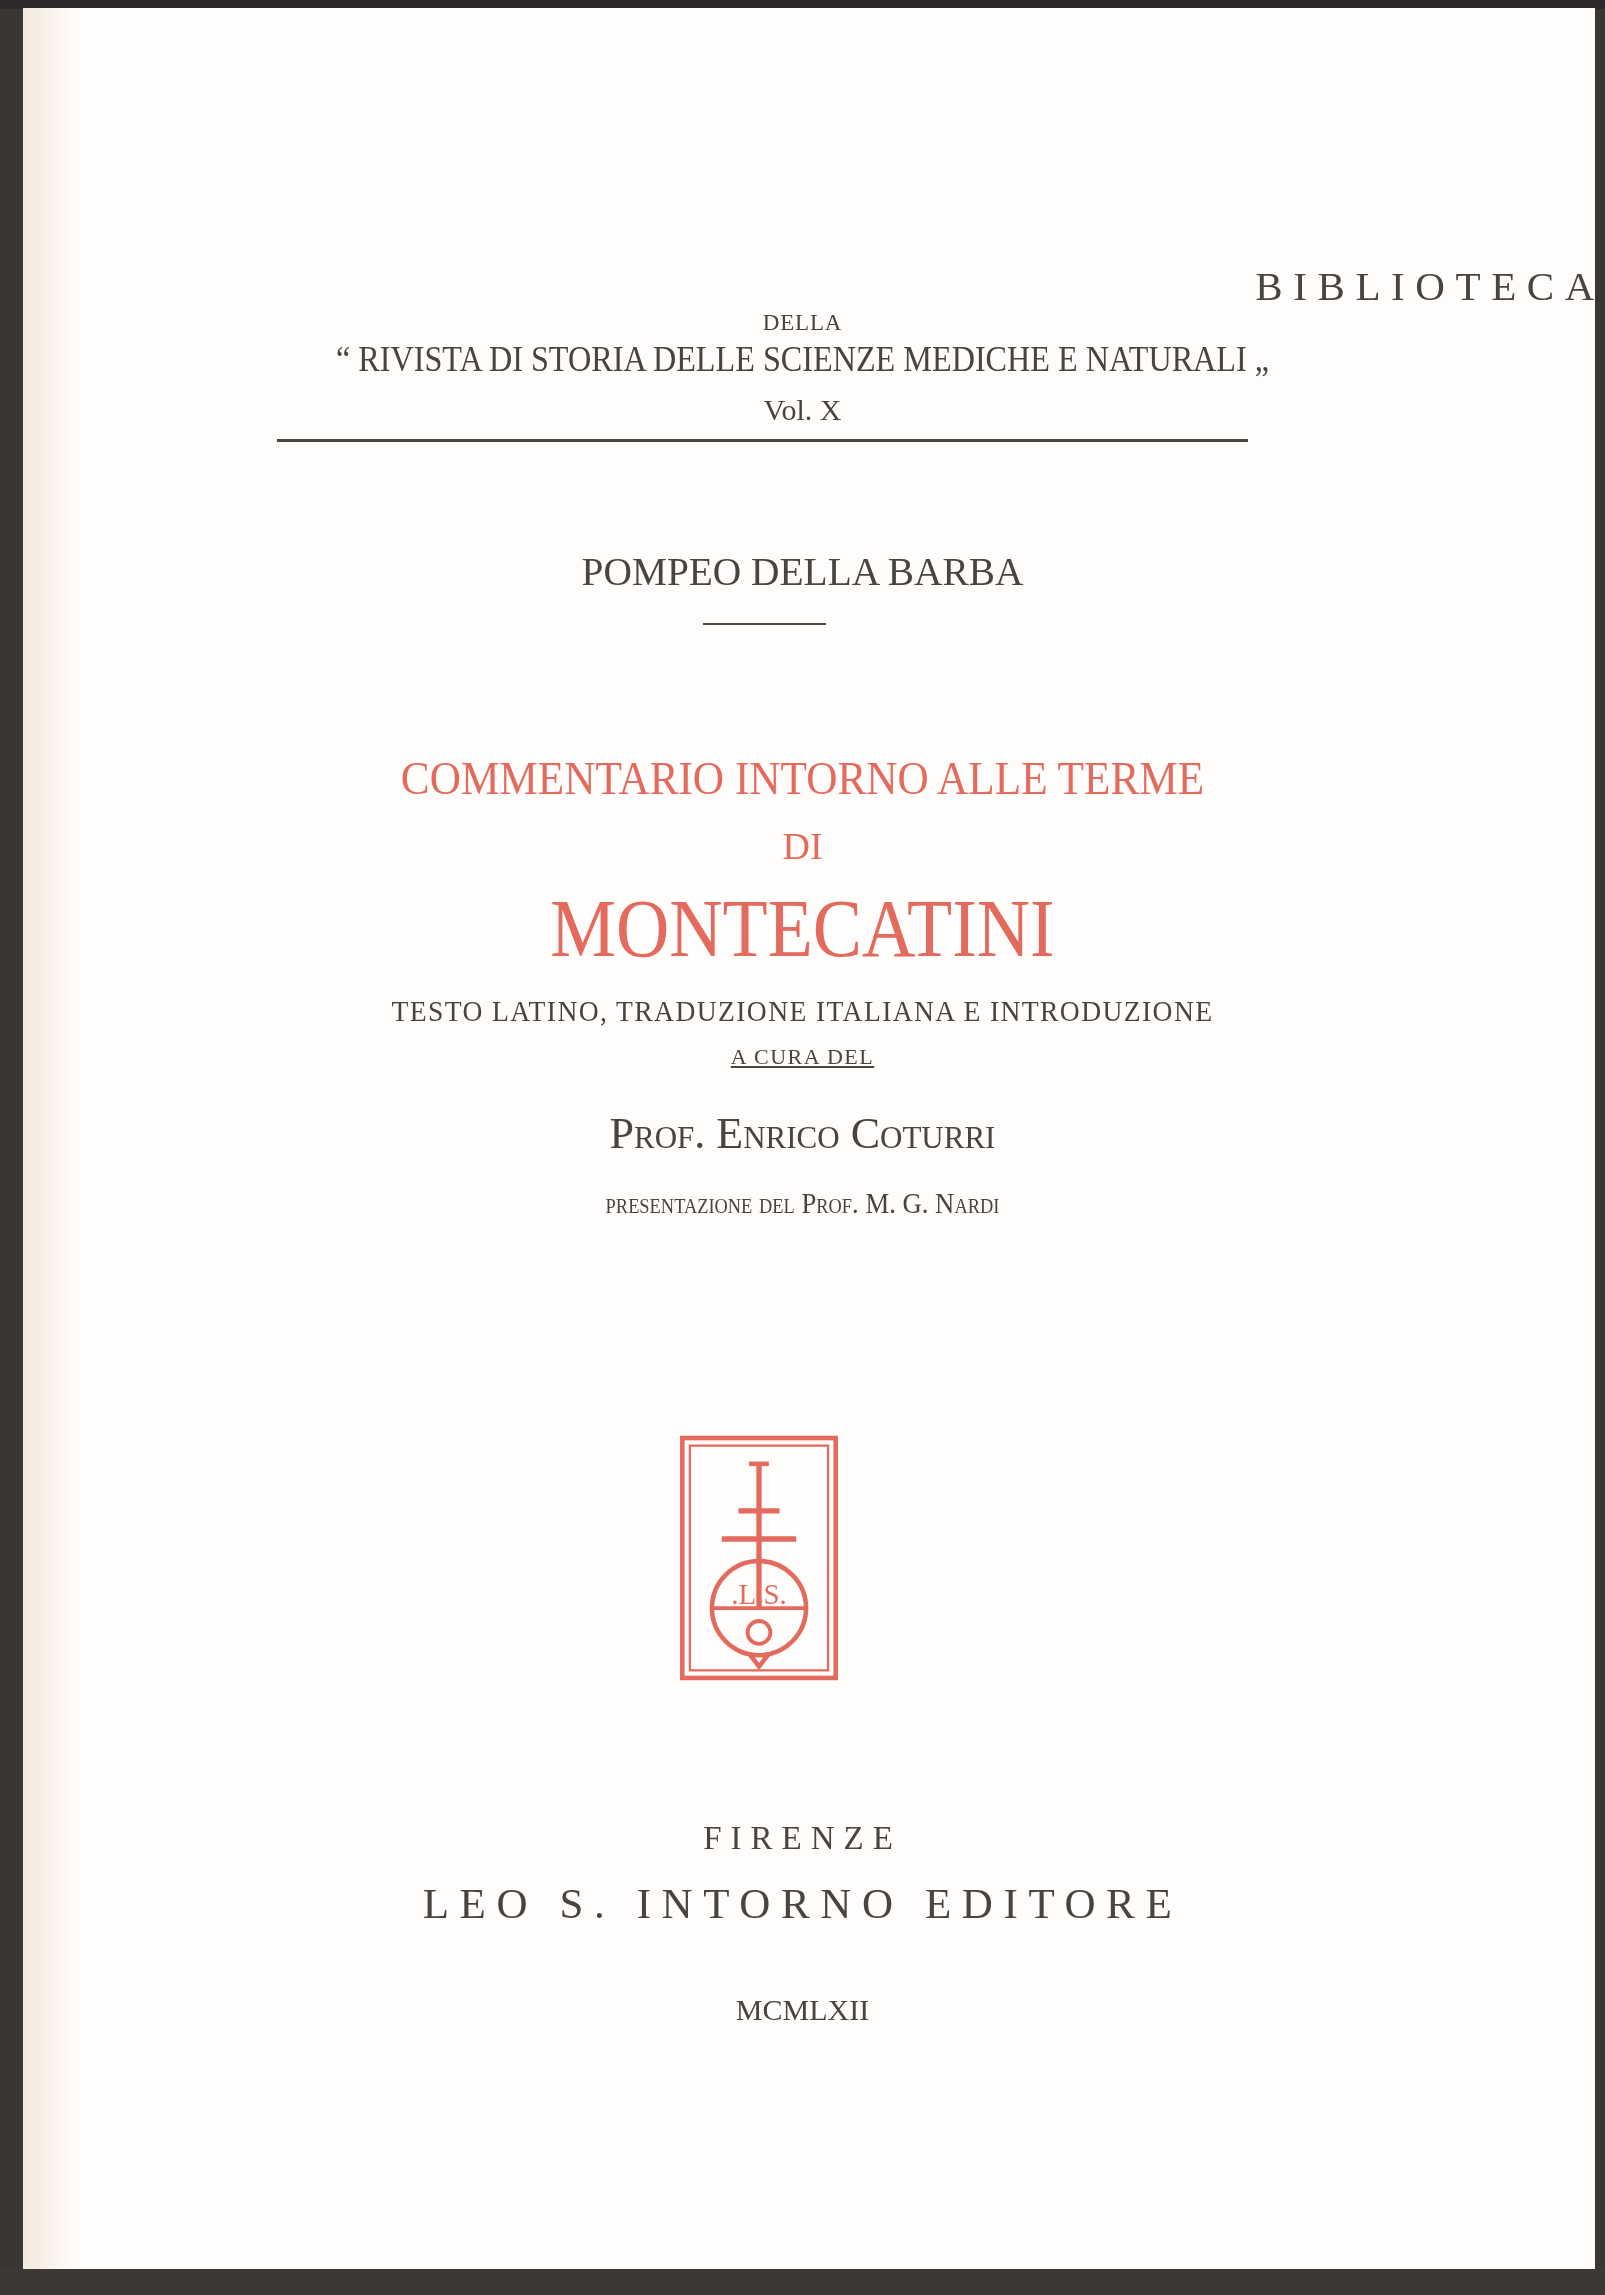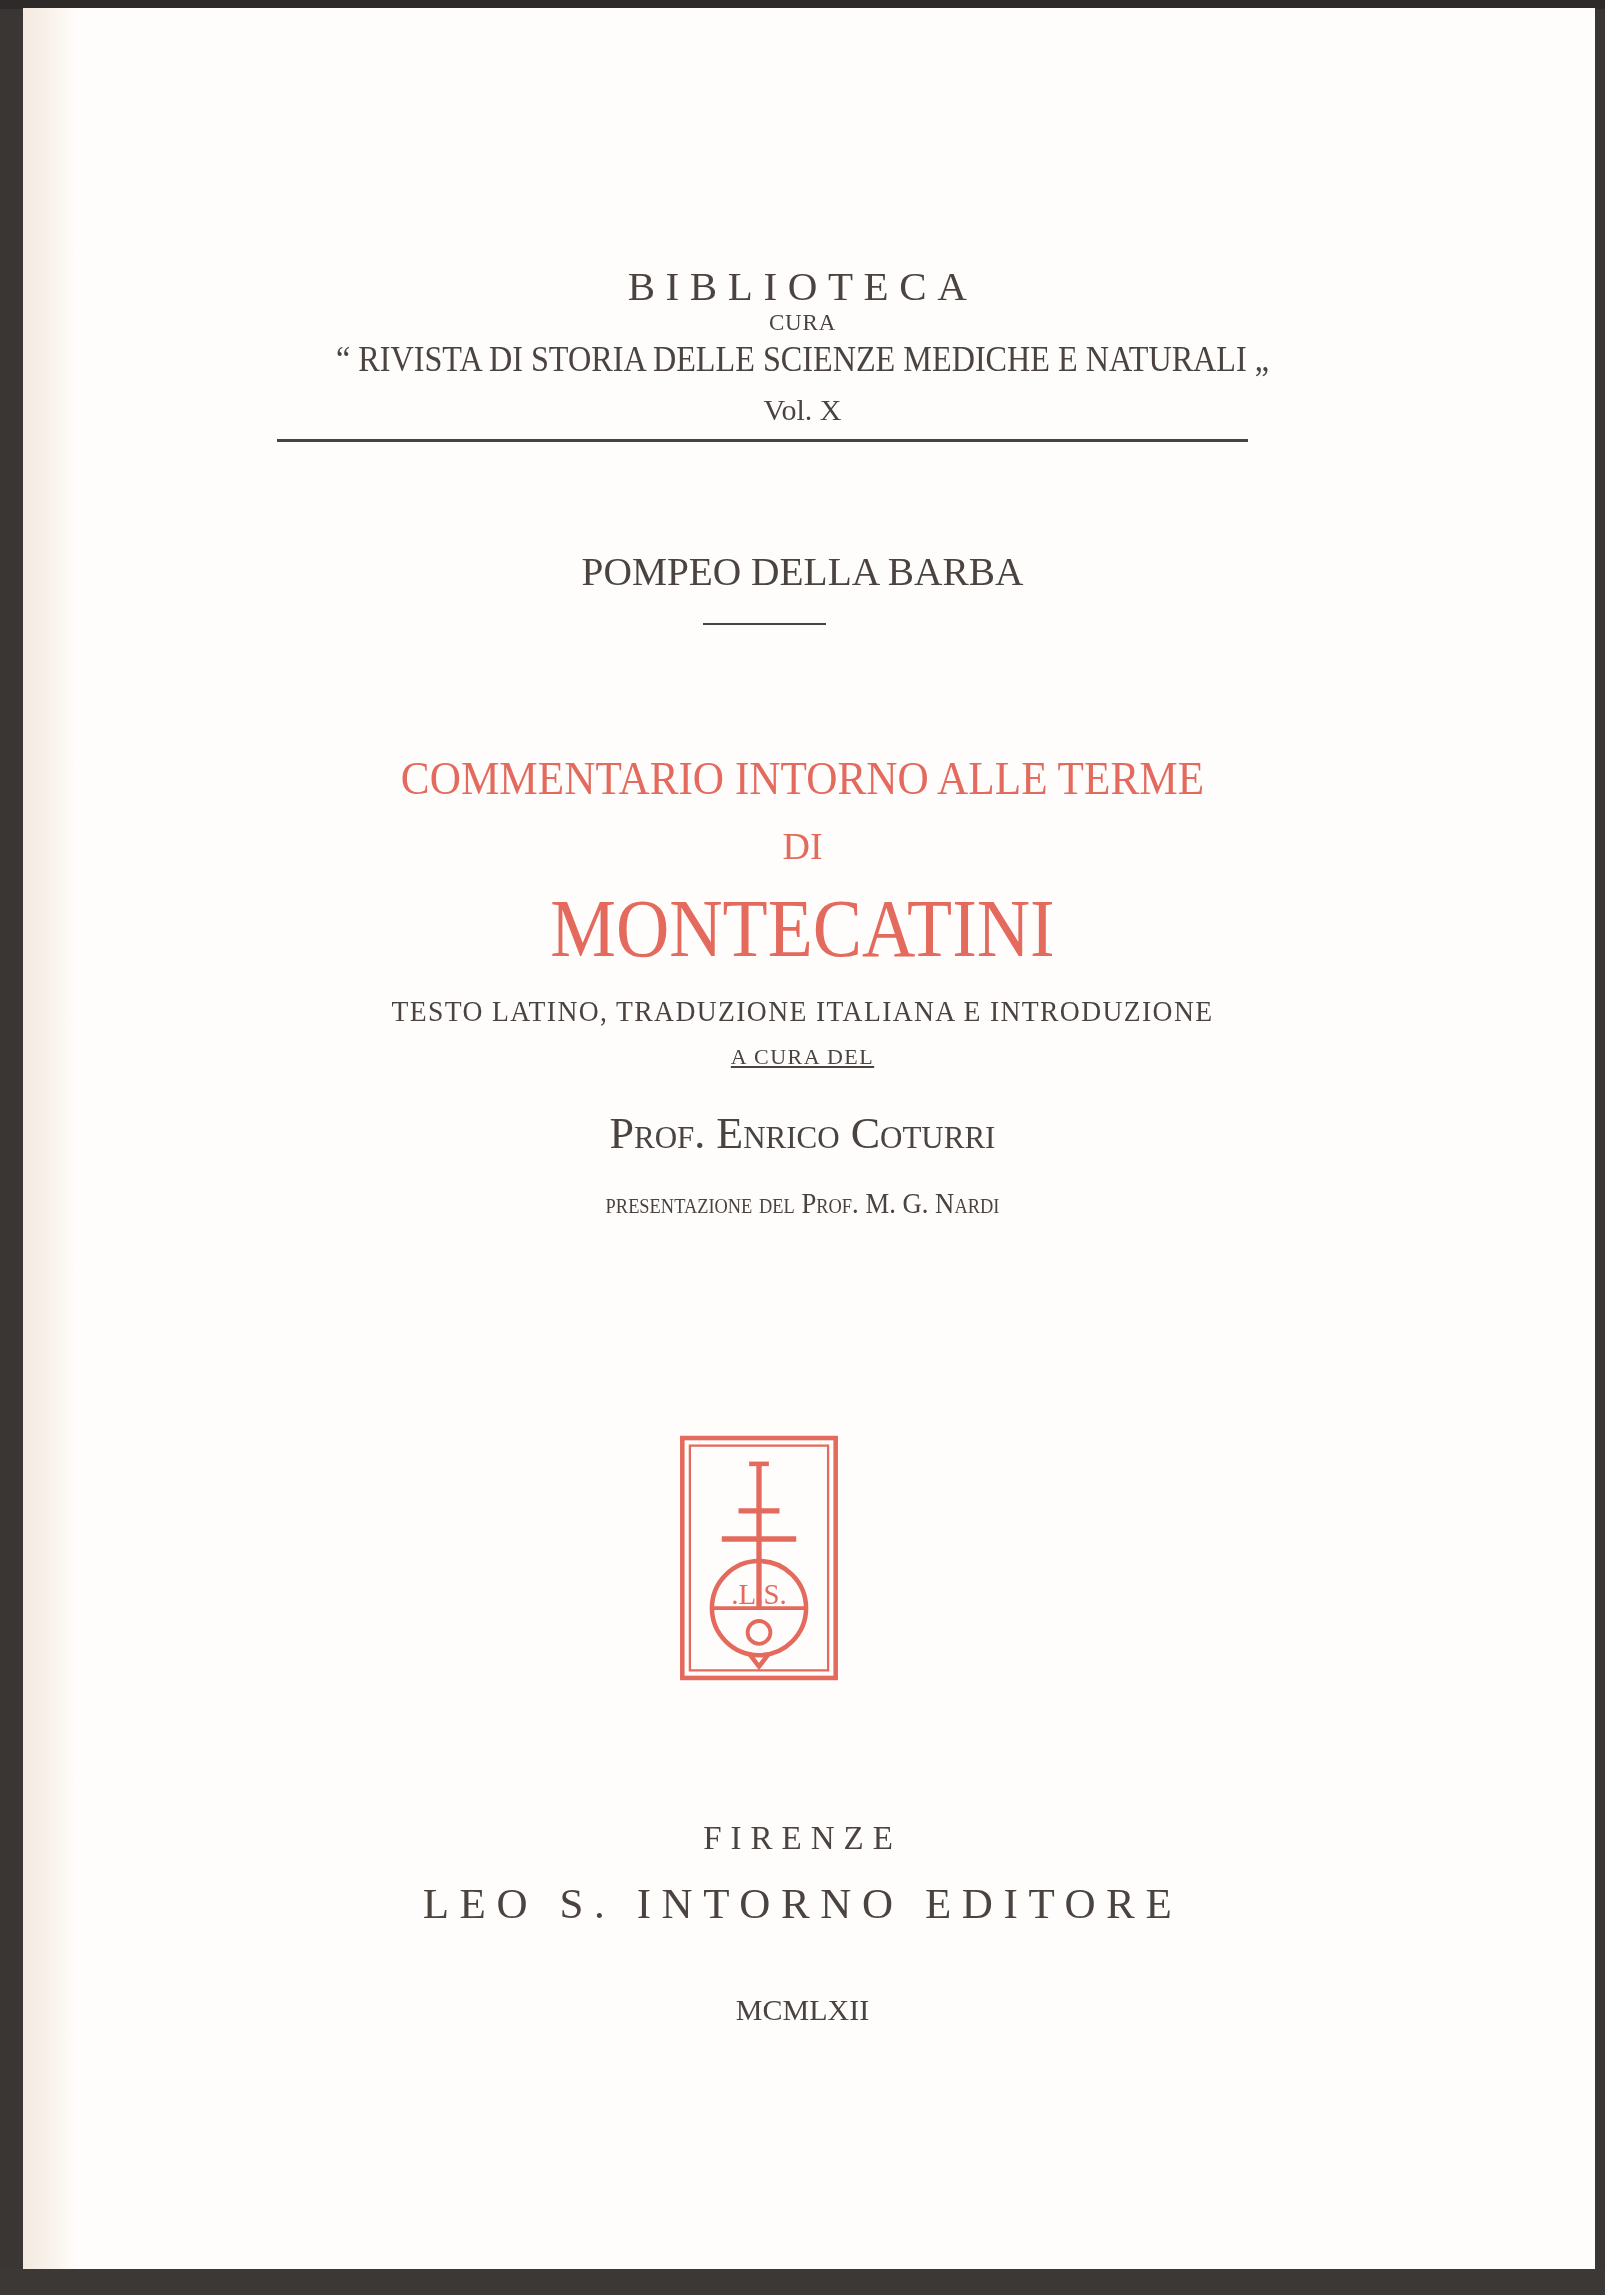--- a/index.html
+++ b/index.html
@@ -21,21 +21,21 @@
     background:linear-gradient(to right,#f3e9df,#fbf6f0 70%,rgba(254,253,251,0));
   }
   .top-edge { position:absolute; left:0; top:0; width:1605px; height:9px; background:#2d2a29; }
   .bottom-edge { position:absolute; left:0; bottom:0; width:1605px; height:26px; background:#3c3836; }
 
   .line { position:absolute; left:0; width:1605px; text-align:center; white-space:nowrap; }
   .ink { color:#4a4340; }
   .red { color:#e36a5c; }
   .rule { position:absolute; background:#4a4340; }
 
-  .series-title { top:262px; font-size:41px; letter-spacing:10.6px; }
+  .series-title { top:262px; font-size:41px; letter-spacing:10.6px;text-align:right; }
   .series-della { top:310px; font-size:23px; letter-spacing:0.8px; }
   .series-rivista { top:340px; font-size:35px; transform:scaleX(0.92); }
   .series-vol { top:393px; font-size:30px;text-align:center; }
   .rule-main { left:277px; top:439px; width:971px; height:3px; }
 
   .author { top:547px; font-size:41px; transform:scaleX(0.96); }
   .rule-small { left:703px; top:623px; width:123px; height:2.3px; }
 
   .title-1 { top:751px; font-size:47px; transform:scaleX(0.92); }
   .title-2 { top:824px; font-size:38px; }
@@ -56,21 +56,21 @@
 <body>
 
 <div class="top-edge"></div>
 <div class="page">
   <div class="spine-edge"></div>
 </div>
 <div class="spine-fold"></div>
 <div class="bottom-edge"></div>
 
 <div class="line ink series-title">BIBLIOTECA</div>
-<div class="line ink series-della">CURA</div>
+<div class="line ink series-della">DELLA</div>
 <div class="line ink series-rivista">“ RIVISTA DI STORIA DELLE SCIENZE MEDICHE E NATURALI „</div>
 <div class="line ink series-vol">Vol. X</div>
 <div class="rule rule-main"></div>
 
 <div class="line ink author">POMPEO DELLA BARBA</div>
 <div class="rule rule-small"></div>
 
 <div class="line red title-1">COMMENTARIO INTORNO ALLE TERME</div>
 <div class="line red title-2">DI</div>
 <div class="line red title-3">MONTECATINI</div>

